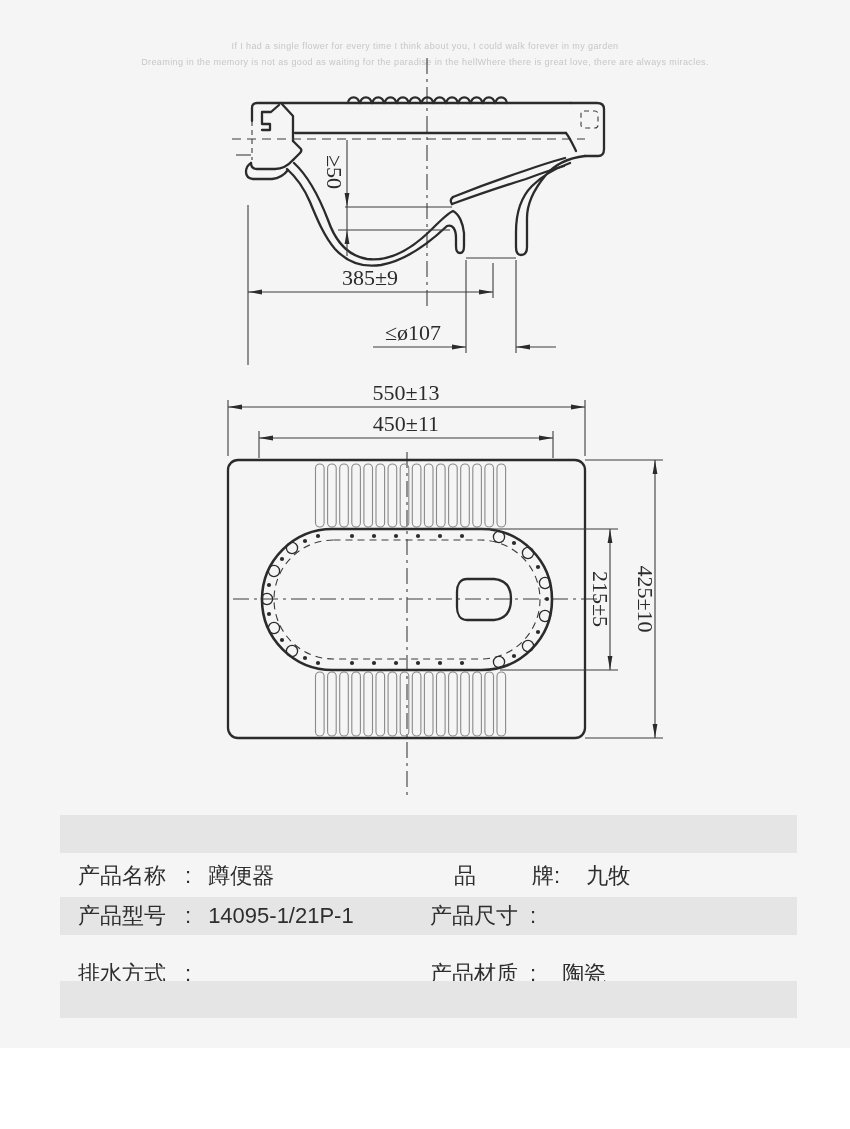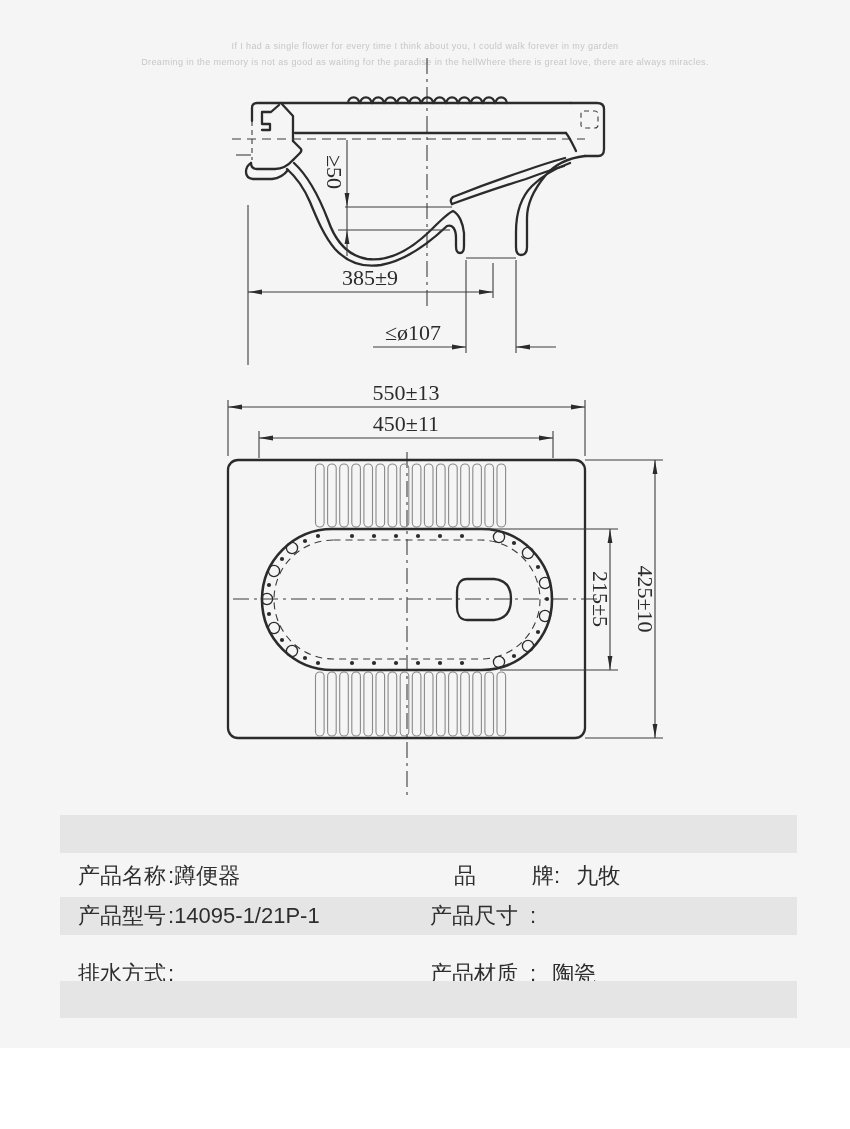--- a/index.html
+++ b/index.html
@@ -17,27 +17,27 @@
   .slot{stroke:#8a8a8a;stroke-width:1.1;fill:none;}
   .hole{stroke:#2b2b2b;stroke-width:1.3;fill:none;}
   .holes{fill:#2b2b2b;stroke:none;}
   .arr{fill:#2b2b2b;stroke:none;}
   .dt{font-family:"Liberation Serif","DejaVu Serif",serif;font-size:22px;fill:#2b2b2b;text-anchor:middle;}
   .band{position:absolute;left:60px;width:737px;background:#e5e5e6;}
   .spec-row{position:absolute;left:60px;width:737px;height:40px;display:flex;align-items:center;
             font-size:22px;color:#2e2e2e;}
   .spec-row.shaded{background:#e5e5e6;height:38px;}
   .cell{display:flex;align-items:center;}
-  .cell.c0{width:370px;padding-left:18px;box-sizing:border-box;}
+  .cell.c0{width:370px;padding-left:18px;box-sizing:border-box;gap:17px;}
   .cell.c1{flex:1;}
   .lbl{display:inline-block;width:90px;white-space:pre;}
   .cell.c1 .lbl{width:100px;}
   .lbl.j{text-align:justify;text-align-last:justify;margin-left:24px;}
   .val{margin-left:0;}
-  .cell.c1 .val{margin-left:16px;}
+  .cell.c1 .val{margin-left:26px;}
   .whitefoot{position:absolute;left:0;top:1048px;width:850px;height:81px;background:#ffffff;}
 </style>
 </head>
 <body>
 
 <div class="stage">
   <div class="bgpage"></div>
 
   <div class="hdr">
     <div>If I had a single flower for every time I think about you, I could walk forever in my garden</div>

